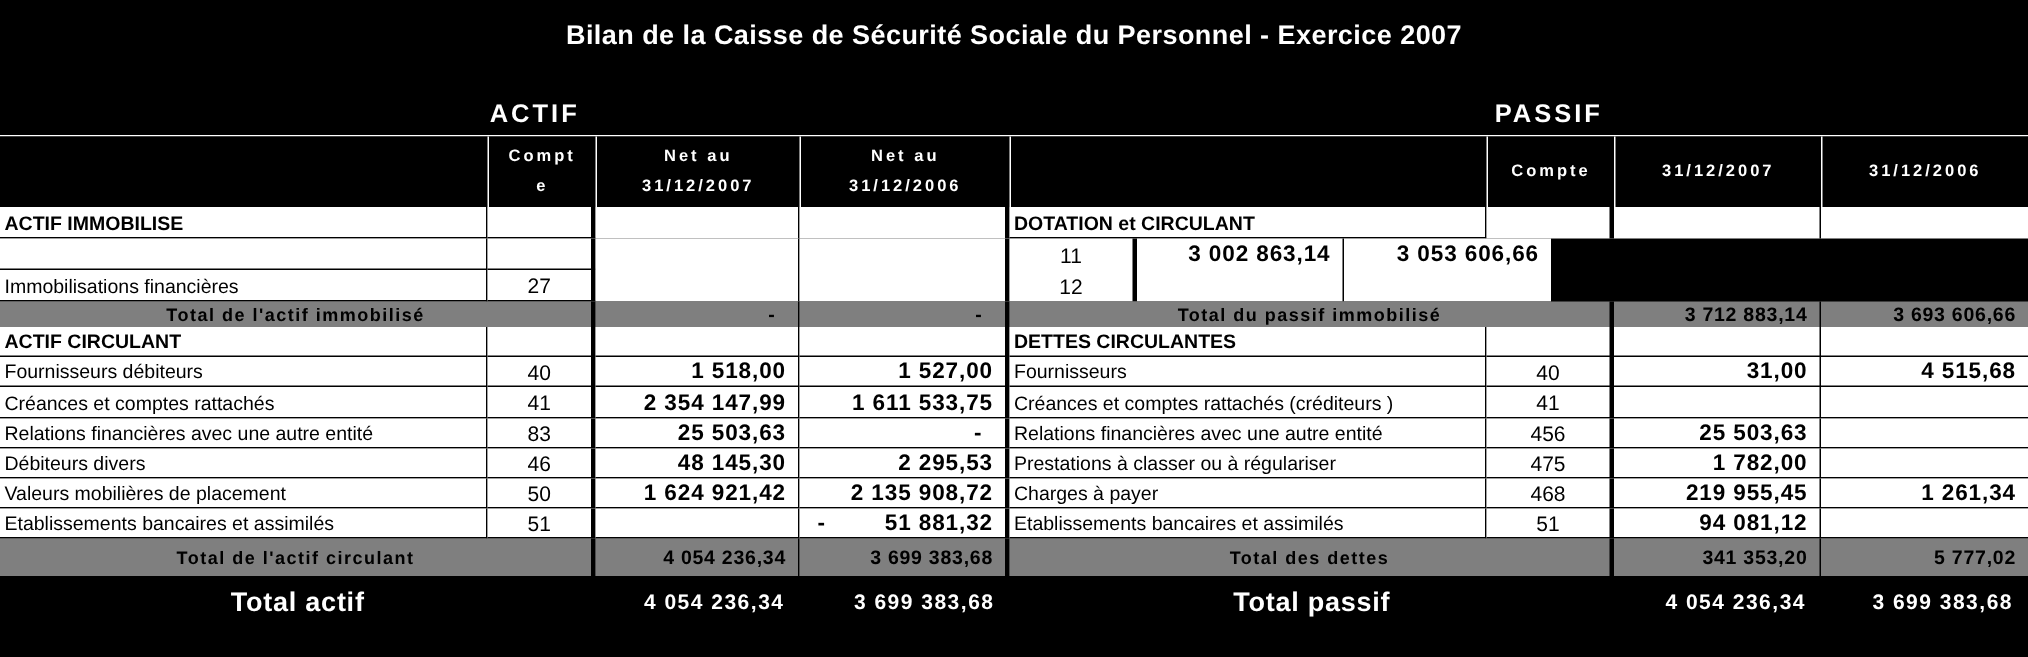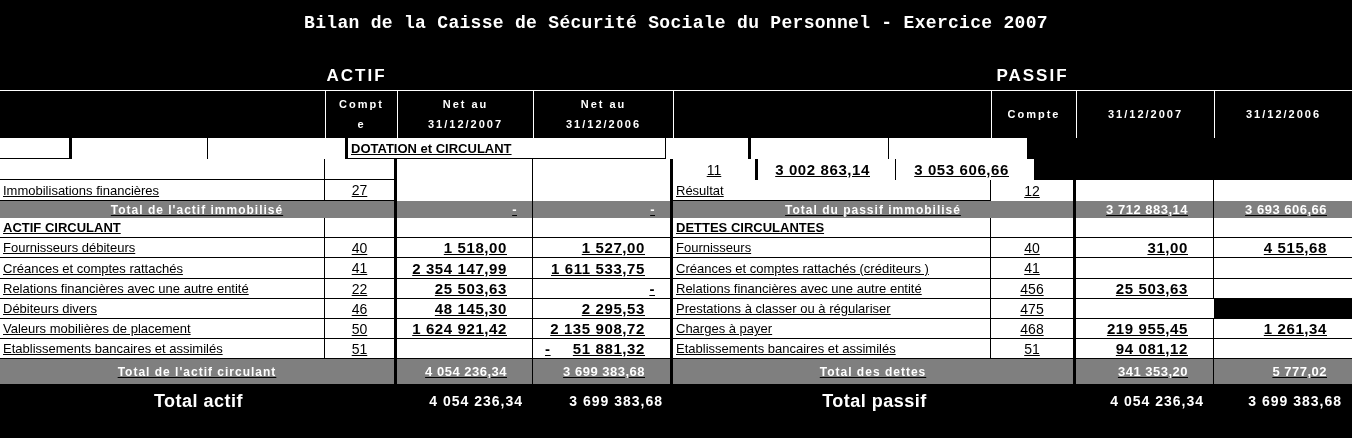--- a/index.html
+++ b/index.html
@@ -3,53 +3,53 @@
 <meta charset="utf-8">
 <style>
   html,body{margin:0;padding:0;}
   body{
     width:1352px;height:438px;background:#000;overflow:hidden;
     font-family:"Liberation Sans", sans-serif;
     -webkit-font-smoothing:antialiased;
   }
   .band{position:relative;height:90px;background:#000;color:#fff;}
   .title{position:absolute;top:13px;left:0;width:100%;text-align:center;
-         font-size:18px;font-weight:bold;letter-spacing:.3px;font-family:Liberation Mono, monospace;}
+         font-size:18px;font-weight:bold;letter-spacing:.3px;}
   .side-titles{position:absolute;bottom:4px;left:0;width:100%;display:flex;padding-left:20px;}
   .side{font-weight:bold;font-size:17px;letter-spacing:2px;text-align:center;color:#fff;}
   .side.l{width:673px;} .side.r{width:679px;}
 
-  .tbl{width:1164px;text-decoration:underline;}
+  .tbl{width:1164px;}
   .row{display:flex;width:1352px;box-sizing:border-box;}
   .c{flex:none;box-sizing:border-box;background:#fff;color:#000;
      overflow:hidden;white-space:nowrap;display:flex;align-items:center;}
   .w1{width:325px}.w2{width:72px}.w3{width:136px}.w4{width:140px}
   .w5{width:318px}.w6{width:85px}.w7{width:138px}.w8{width:138px}
   .wml{width:397px}.wmr{width:403px}
 
   .h21{height:21px}.h20{height:20px}
   .hh{height:48px;border-top:1px solid #fff;}
   .hs1{height:17px}.hs2{height:25px}.hf{height:34px}
 
   .hc{background:#000;color:#fff;flex-direction:column;justify-content:center;
       font-weight:bold;font-size:11px;letter-spacing:2px;line-height:1.75;text-align:center;}
   .hc + .hc{border-left:1px solid #fff;}
 
   .lbl{font-size:13px;padding-left:3px;}
   .sec{font-weight:bold;}
   .cpt{font-size:14px;justify-content:center;}
-  .amt{font-size:15px;font-weight:bold;letter-spacing:.6px;justify-content:flex-end;padding-right:25px;}
+  .amt{font-size:15px;font-weight:bold;letter-spacing:.6px;justify-content:flex-end;padding-right:8px;}
   .dash{padding-right:15px;}
   .neg{justify-content:space-between;padding-left:12px;}
 
   .b1{border-right:1px solid #000;}
   .b3{border-right:3px solid #000;}
   .bb{border-bottom:1px solid #000;}
 
-  .g{background:#7f7f7f;color:#ffffff;font-weight:bold;}
+  .g{background:#7f7f7f;color:#000000;font-weight:bold;}
   .gl{font-size:12px;letter-spacing:1px;justify-content:center;text-align:center;}
   .g.amt{font-size:13px;letter-spacing:.5px;}
 
   .k{background:#000;color:#fff;text-align:center;}
   .fl{font-size:18px;font-weight:bold;letter-spacing:.5px;justify-content:center;}
   .famt{font-size:14px;font-weight:bold;letter-spacing:1px;justify-content:flex-end;padding-right:10px;}
 </style>
 </head>
 <body>
 
@@ -83,20 +83,21 @@
     </div>
     <div class="c hc w7">
       <span>31/12/2007</span>
     </div>
     <div class="c hc w8">
       <span>31/12/2006</span>
     </div>
   </div>
 
   <div class="row h21">
+    <div class="c lbl sec w1 b1 bb">ACTIF IMMOBILISE</div>
     <div class="c cpt w2 b3 bb"></div>
     <div class="c amt w3 b1"></div>
     <div class="c amt w4 b3"></div>
     <div class="c lbl sec w5 b1 bb">DOTATION et CIRCULANT</div>
     <div class="c cpt w6 b3"></div>
     <div class="c amt w7 b1"></div>
     <div class="c amt w8"></div>
   </div>
 
   <div class="row h21">
@@ -107,21 +108,20 @@
     <div class="c cpt w6 b3">11</div>
     <div class="c amt w7 b1">3 002 863,14</div>
     <div class="c amt w8">3 053 606,66</div>
   </div>
 
   <div class="row h21">
     <div class="c lbl w1 b1 bb">Immobilisations financières</div>
     <div class="c cpt w2 b3 bb">27</div>
     <div class="c amt w3 b1"></div>
     <div class="c amt w4 b3"></div>
-    <div class="c lbl w5 b1 bb">Résultat</div>
     <div class="c cpt w6 b3">12</div>
     <div class="c amt w7 b1"></div>
     <div class="c amt w8"></div>
   </div>
 
 
   <div class="row hs1">
     <div class="c g gl wml b3">Total de l'actif immobilisé</div>
     <div class="c g amt dash w3 b1">-</div>
     <div class="c g amt dash w4 b3">-</div>
@@ -158,36 +158,37 @@
     <div class="c amt w3 b1 bb">2 354 147,99</div>
     <div class="c amt w4 b3 bb">1 611 533,75</div>
     <div class="c lbl w5 b1 bb">Créances et comptes rattachés (créditeurs )</div>
     <div class="c cpt w6 b3 bb">41</div>
     <div class="c amt w7 b1 bb"></div>
     <div class="c amt w8 bb"></div>
   </div>
 
   <div class="row h20">
     <div class="c lbl w1 b1 bb">Relations financières avec une autre entité</div>
-    <div class="c cpt w2 b3 bb">22</div>
+    <div class="c cpt w2 b3 bb">83</div>
     <div class="c amt w3 b1 bb">25 503,63</div>
     <div class="c amt dash w4 b3 bb">-</div>
     <div class="c lbl w5 b1 bb">Relations financières avec une autre entité</div>
     <div class="c cpt w6 b3 bb">456</div>
     <div class="c amt w7 b1 bb">25 503,63</div>
     <div class="c amt w8 bb"></div>
   </div>
 
   <div class="row h20">
     <div class="c lbl w1 b1 bb">Débiteurs divers</div>
     <div class="c cpt w2 b3 bb">46</div>
     <div class="c amt w3 b1 bb">48 145,30</div>
     <div class="c amt w4 b3 bb">2 295,53</div>
     <div class="c lbl w5 b1 bb">Prestations à classer ou à régulariser</div>
     <div class="c cpt w6 b3 bb">475</div>
+    <div class="c amt w7 b1 bb">1 782,00</div>
     <div class="c amt w8 bb"></div>
   </div>
 
   <div class="row h20">
     <div class="c lbl w1 b1 bb">Valeurs mobilières de placement</div>
     <div class="c cpt w2 b3 bb">50</div>
     <div class="c amt w3 b1 bb">1 624 921,42</div>
     <div class="c amt w4 b3 bb">2 135 908,72</div>
     <div class="c lbl w5 b1 bb">Charges à payer</div>
     <div class="c cpt w6 b3 bb">468</div>

